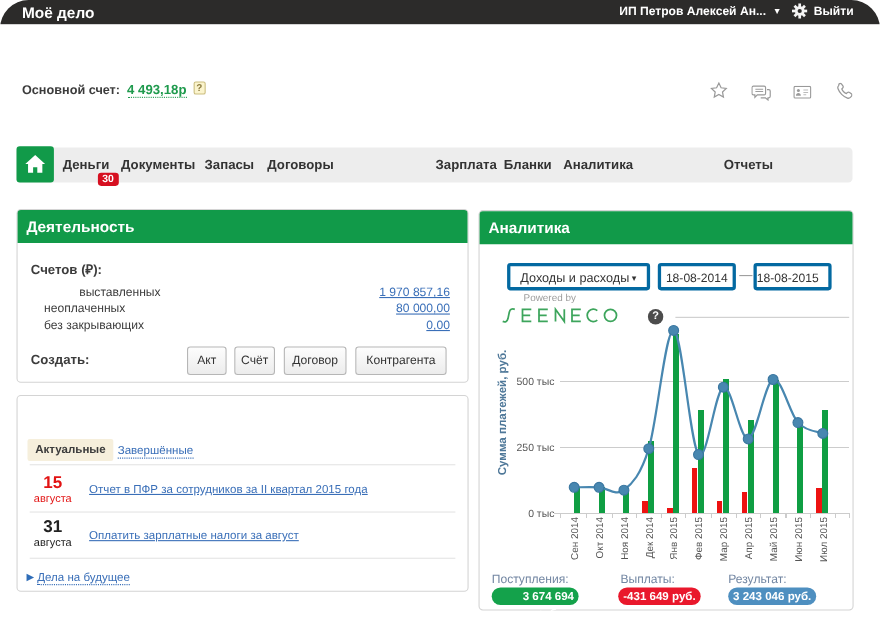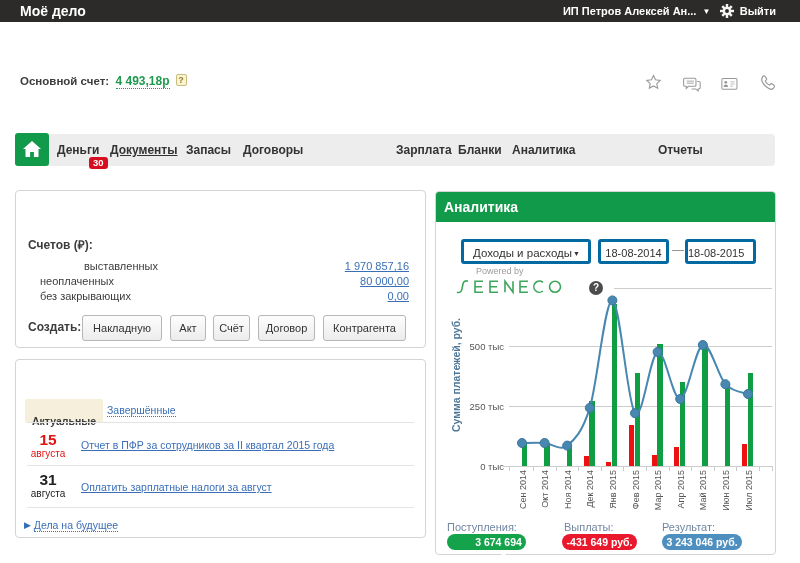--- a/index.html
+++ b/index.html
@@ -1,15 +1,15 @@
 <!DOCTYPE html>
 <html><head><meta charset="utf-8"><style>
 *{margin:0;padding:0;box-sizing:border-box;}
 body{font-family:"Liberation Sans",sans-serif;background:#fff;}
-#page{position:relative;width:800px;height:563px;overflow:hidden;background:#fff;}
+#page{position:relative;width:800px;height:563px;overflow:hidden;background:#fff;border-radius:26px;}
 .abs{position:absolute;}
 .topbar{left:0;top:0;width:800px;height:22px;background:#2c2b2a;color:#fff;}
 .logo{left:20px;top:0;font-size:14px;font-weight:bold;line-height:23px;color:#fff;}
 .topright{right:24px;top:0;height:22px;line-height:22px;font-size:11px;font-weight:bold;color:#fff;}
 .acct{left:20px;top:74px;font-size:11.5px;font-weight:bold;color:#3c3c3c;}
 .acct .val{color:#1f9a4d;border-bottom:1px dotted #1f9a4d;font-size:12px;}
 .qbox{display:inline-block;width:11px;height:12px;background:#fbf4cd;border:1px solid #cbbd7f;color:#8d7d42;font-size:9px;font-weight:bold;text-align:center;line-height:11px;vertical-align:2px;margin-left:6px;border-radius:2px;}
 .nav{left:15px;top:134px;width:760px;height:32px;background:#ededed;border-radius:4px;}
 .home{left:15px;top:133px;width:34px;height:33px;background:#119a49;border-radius:3px;z-index:3;}
 .tab{top:134px;line-height:32px;font-size:12px;font-weight:bold;color:#333;z-index:2;}
@@ -69,47 +69,47 @@
     </svg>
   <svg class="abs" style="left:759px;top:75px;" width="16" height="16" viewBox="0 0 18 18">
       <path fill="none" stroke="#999" stroke-width="1.3" d="M4.2 1.6c.8-.8 2-.8 2.6 0l1.4 1.8c.5.7.4 1.7-.2 2.3l-.9.9c.3 1 .9 2 1.8 2.9.9.9 1.9 1.5 2.9 1.8l.9-.9c.6-.6 1.6-.7 2.3-.2l1.8 1.4c.8.6.8 1.8 0 2.6l-1 1c-.8.8-2 1.1-3 .7-2-.7-4.1-2-5.9-3.8C5.1 10.3 3.8 8.2 3.1 6.2c-.4-1-.1-2.2.7-3z"></path>
     </svg>
 
   <div class="abs nav"></div>
   <div class="abs home"><svg width="34" height="33" viewBox="0 0 34 33">
         <path fill="#fff" d="M17 8l9 8h-2.5v8h-4.6v-5h-3.8v5h-4.6v-8H8z"></path>
       </svg></div>
   <div class="abs tab" style="left:57px;">Деньги</div>
-  <div class="abs tab" style="left:110px;text-decoration:underline;">Документы</div>
+  <div class="abs tab" style="left:110px;">Документы</div>
   <div class="abs tab" style="left:186px;">Запасы</div>
   <div class="abs tab" style="left:243px;">Договоры</div>
   <div class="abs tab" style="left:396px;">Зарплата</div>
   <div class="abs tab" style="left:458px;">Бланки</div>
   <div class="abs tab" style="left:512px;">Аналитика</div>
   <div class="abs tab" style="left:658px;">Отчеты</div>
   <div class="abs badge">30</div>
 
   <div class="abs panel" style="left:15px;top:190px;width:411px;height:158px;">
+    <div class="abs phead">Деятельность</div>
     <div class="abs b12" style="left:12px;top:45px;">Счетов (₽):</div>
-    <div class="abs t11" style="left:32px;top:69px;padding-left:36px;">выставленных</div>
+    <div class="abs t11" style="left:20px;top:69px;padding-left:36px;">выставленных</div>
     <div class="abs lnk" style="right:16px;top:69px;">1 970 857,16</div>
     <div class="abs t11" style="left:24px;top:84px;">неоплаченных</div>
     <div class="abs lnk" style="right:16px;top:84px;">80 000,00</div>
     <div class="abs t11" style="left:24px;top:99px;">без закрывающих</div>
     <div class="abs lnk" style="right:16px;top:99px;">0,00</div>
     <div class="abs b12" style="left:12px;top:129px;">Создать:</div>
-    <div class="btn" style="left:66px;width:80px;">Накладную</div>
     <div class="btn" style="left:154px;width:36px;">Акт</div>
     <div class="btn" style="left:197px;width:37px;">Счёт</div>
     <div class="btn" style="left:242px;width:57px;">Договор</div>
     <div class="btn" style="left:307px;width:83px;">Контрагента</div>
   </div>
 
   <div class="abs panel" style="left:15px;top:359px;width:411px;height:179px;">
-    <div class="abs" style="left:9px;top:39px;height:20px;background:#f6efdc;border-radius:2px;padding:12px 7px;font-size:10.5px;font-weight:bold;color:#3c3c3c;line-height:20px;">Актуальные</div>
+    <div class="abs" style="left:9px;top:39px;height:20px;background:#f6efdc;border-radius:2px;padding:0 7px;font-size:10.5px;font-weight:bold;color:#3c3c3c;line-height:20px;">Актуальные</div>
     <div class="abs lnkd" style="left:91px;top:44px;text-decoration:none;">Завершённые</div>
     <div class="sep" style="top:62px;"></div>
     <div class="datebig" style="top:71px;color:#e21313;font-size:15.5px;font-weight:bold;">15</div>
     <div class="datebig" style="top:88px;color:#e21313;font-size:10px;">августа</div>
     <div class="abs lnk2" style="left:65px;top:79px;">Отчет в ПФР за сотрудников за II квартал 2015 года</div>
     <div class="sep" style="top:105px;"></div>
     <div class="datebig" style="top:111px;color:#222;font-size:15.5px;font-weight:bold;">31</div>
     <div class="datebig" style="top:128px;color:#222;font-size:10px;">августа</div>
     <div class="abs lnk2" style="left:65px;top:121px;">Оплатить зарплатные налоги за август</div>
     <div class="sep" style="top:147px;"></div>

